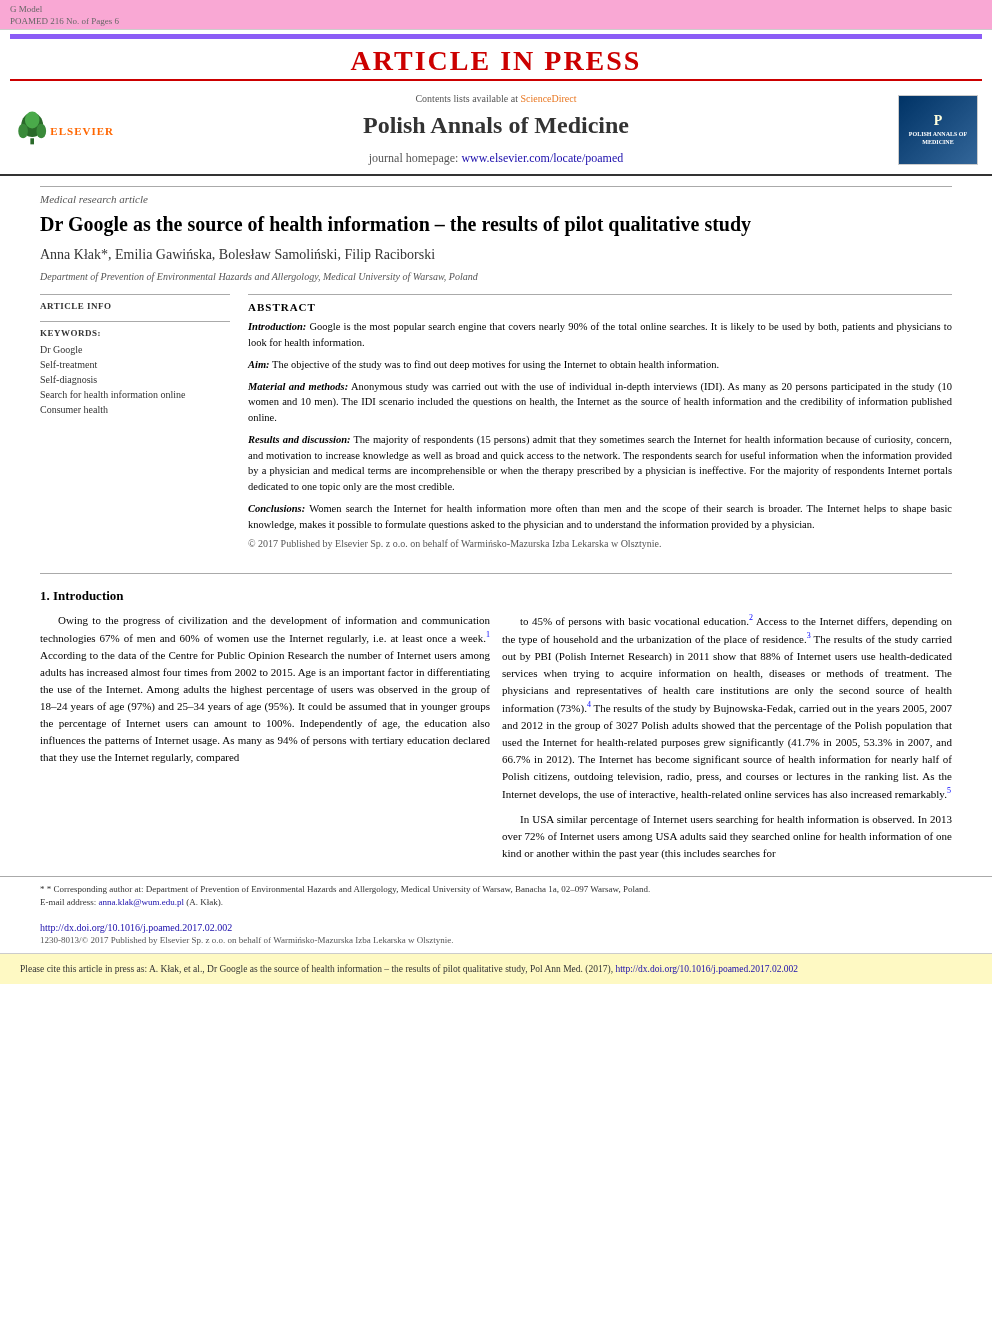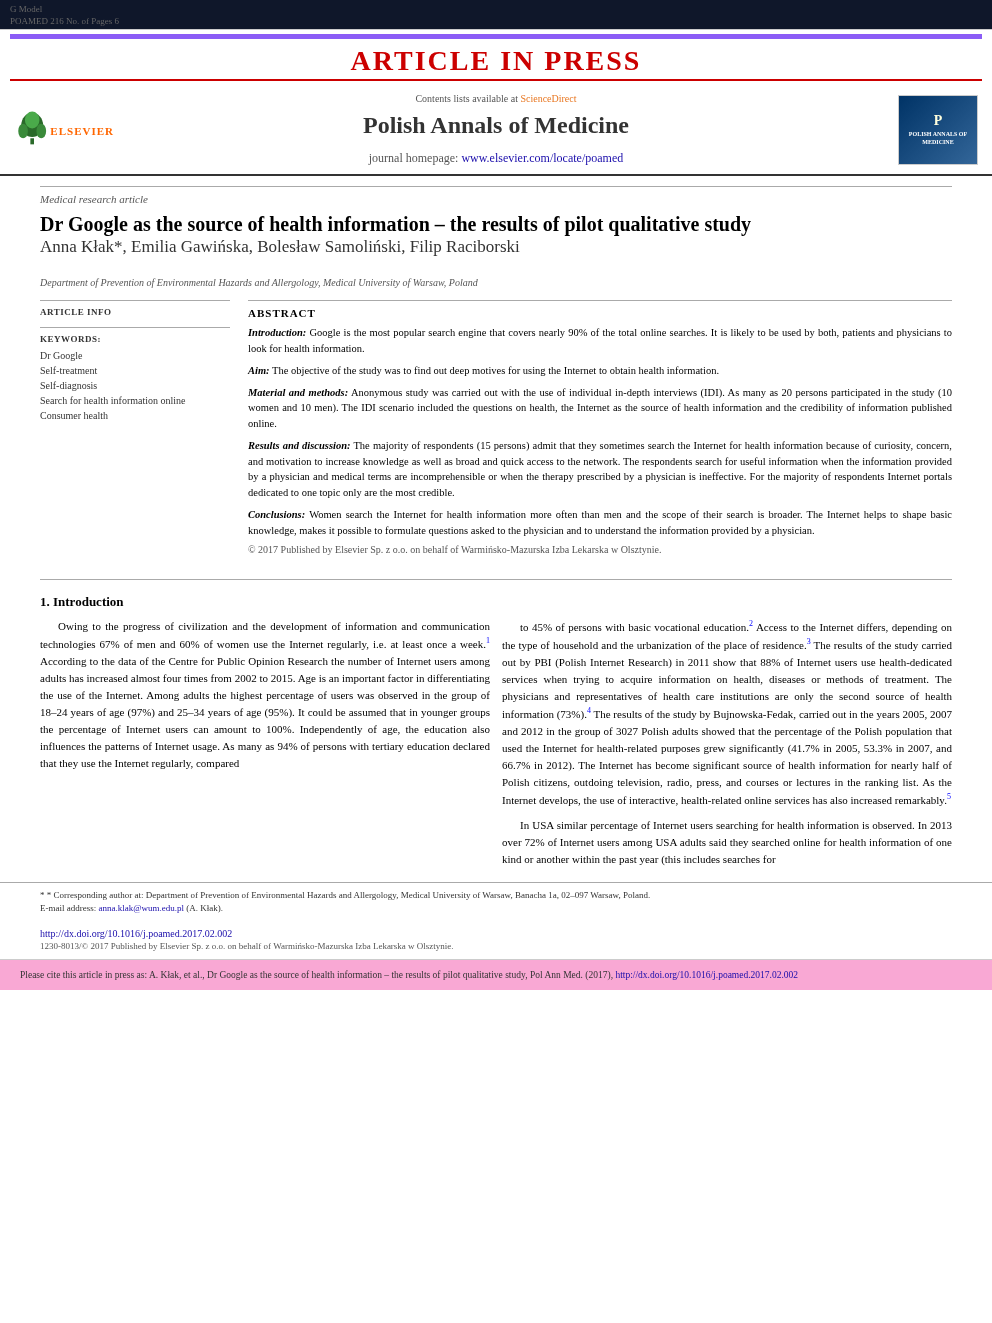--- a/index.html
+++ b/index.html
@@ -12,21 +12,21 @@
     .page {
       width: 992px;
       min-height: 1323px;
       background: #fff;
       margin: 0 auto;
       padding: 0;
       position: relative;
     }
     
     .top-banner {
-      background: #0f172a;
+      background: #f9a8d4;
       padding: 4px 10px 2px 10px;
       border-bottom: 1px solid #ccc;
     }
     .top-banner-text {
       font-size: 9px;
       color: #666;
       line-height: 1.3;
     }
     .article-in-press {
       text-align: center;
@@ -125,25 +125,26 @@
       color: #555;
       margin-bottom: 6px;
       border-top: 1px solid #aaa;
       padding-top: 6px;
     }
     .article-title {
       font-size: 20px;
       font-weight: bold;
       color: #000;
       line-height: 1.3;
+      margin-bottom: 10px;
     }
     .authors {
-      font-size: 17px;
-      color: #333;
-      margin-bottom: 20px;
+      font-size: 14px;
+      color: #333;
+      margin-bottom: 8px;
     }
     .affiliation {
       font-size: 10px;
       font-style: italic;
       color: #555;
       margin-bottom: 12px;
     }
     
     .two-col {
       display: flex;
@@ -259,21 +260,21 @@
       color: #1a0dab;
       text-decoration: none;
     }
     .issn-line {
       font-size: 9px;
       color: #555;
       margin: 0 40px 8px 40px;
     }
     
     .cite-box {
-      background: #f9a8d4;
+      background: #fef9c3;
       border-top: 1px solid #ccc;
       padding: 8px 20px;
       margin: 0;
     }
     .cite-text {
       font-size: 9.5px;
       color: #333;
       line-height: 1.5;
     }
     .cite-link {

